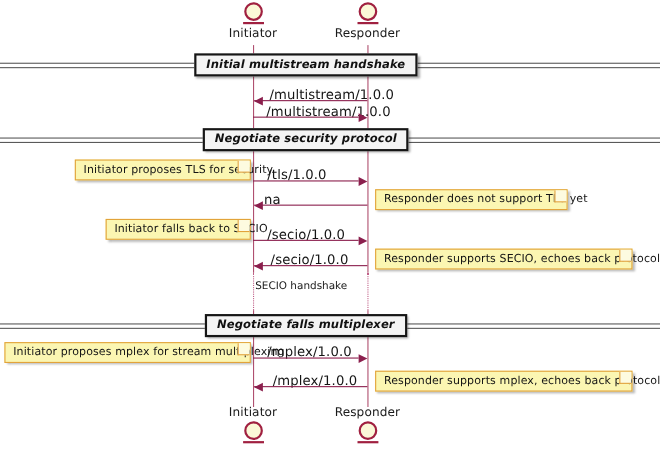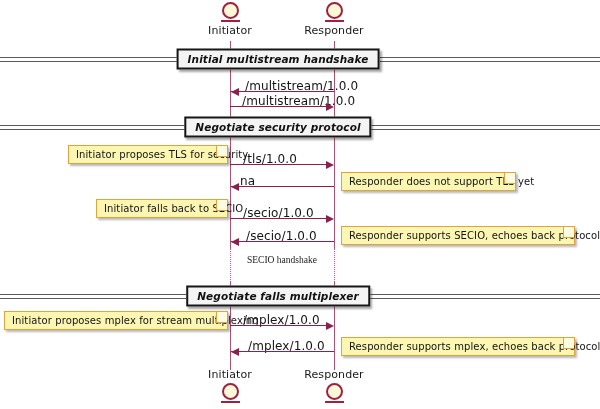--- a/index.html
+++ b/index.html
@@ -141,22 +141,20 @@
     border-left: 1px solid #e2a33a;
     border-bottom: 1px solid #e2a33a;
   }
 
   
   .free-text {
     position: absolute;
     font-size: 9.5px;
     color: #1a1a1a;
     white-space: nowrap;
-    text-align: center;
-    font-family: Liberation Serif, serif;
   }
 </style>
 </head>
 <body>
 
 <div id="diagram">
 
   <div class="actor" style="left:190px; top:2px;">
     <div class="actor-head"></div>
     <div class="actor-bar"></div>

